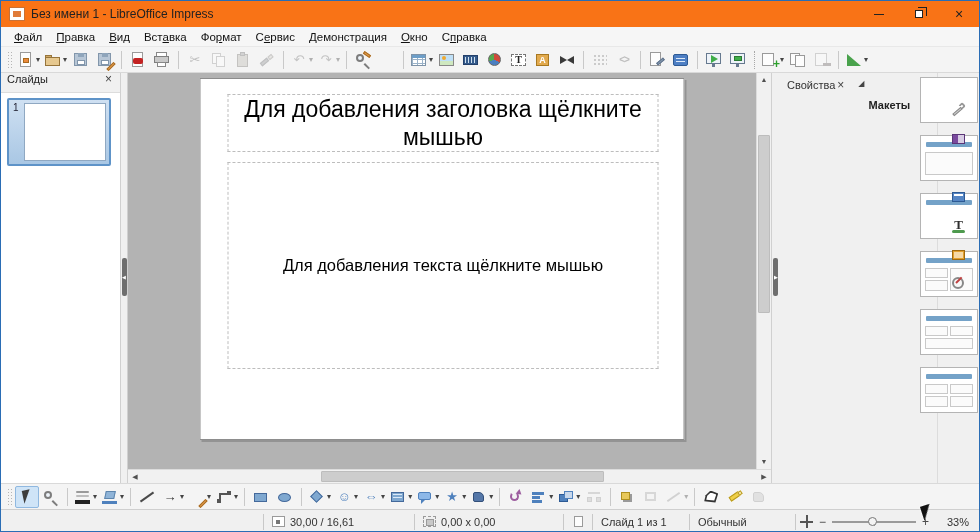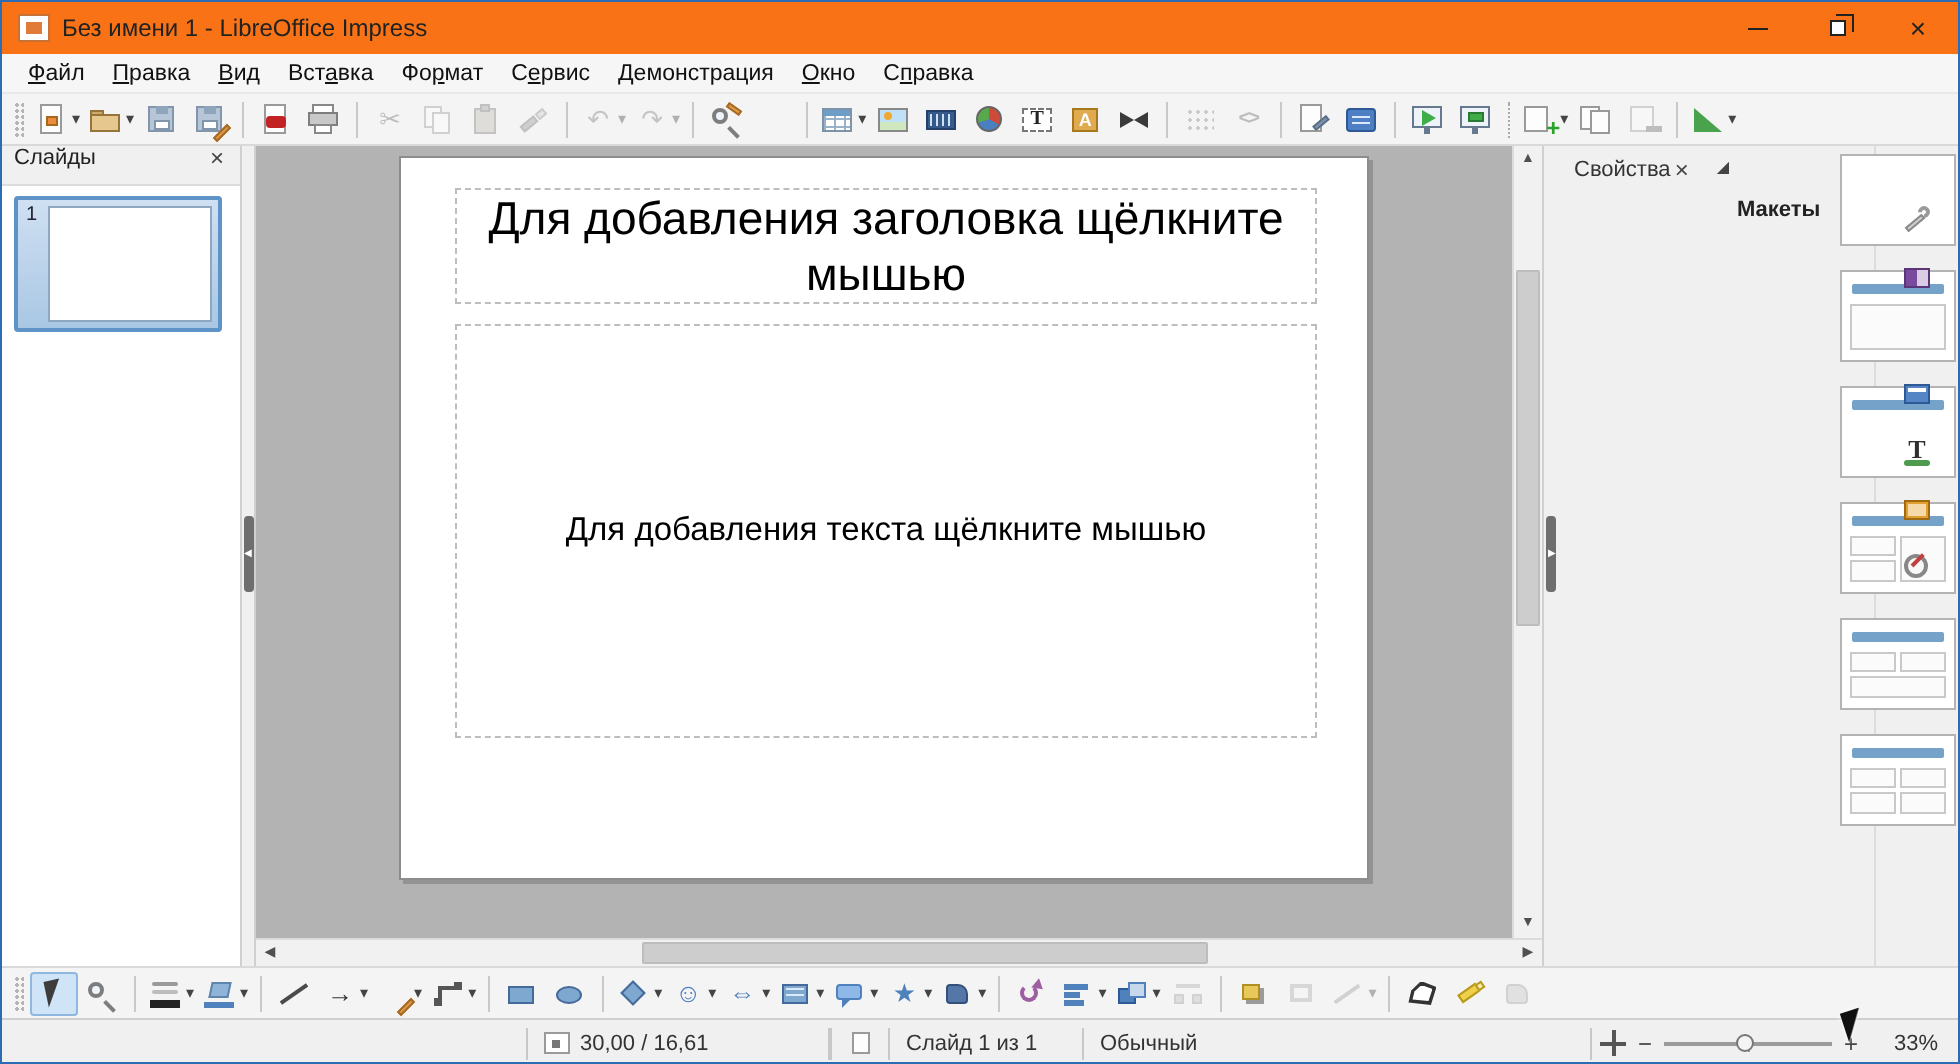--- a/index.html
+++ b/index.html
@@ -806,20 +806,24 @@
   </div>
 
   <div class="statusbar">
     <div class="sb-seg seg-spacer"></div>
     <div class="sb-sep"></div>
     <div class="sb-seg seg-pos">
       <span class="sb-ico-pos"></span>
       <span>30,00 / 16,61</span>
     </div>
     <div class="sb-sep"></div>
+    <div class="sb-seg seg-size">
+      <span class="sb-ico-size"></span>
+      <span>0,00 x 0,00</span>
+    </div>
     <div class="sb-sep"></div>
     <div class="sb-seg seg-mod">
       <span class="sb-ico-doc"></span>
     </div>
     <div class="sb-sep"></div>
     <div class="sb-seg seg-slide">
       <span>Слайд 1 из 1</span>
     </div>
     <div class="sb-sep"></div>
     <div class="sb-seg seg-style">

